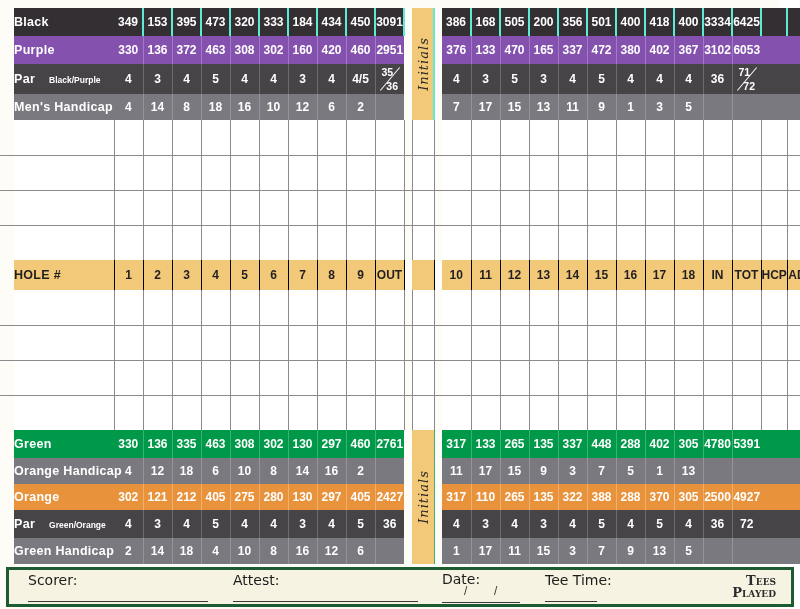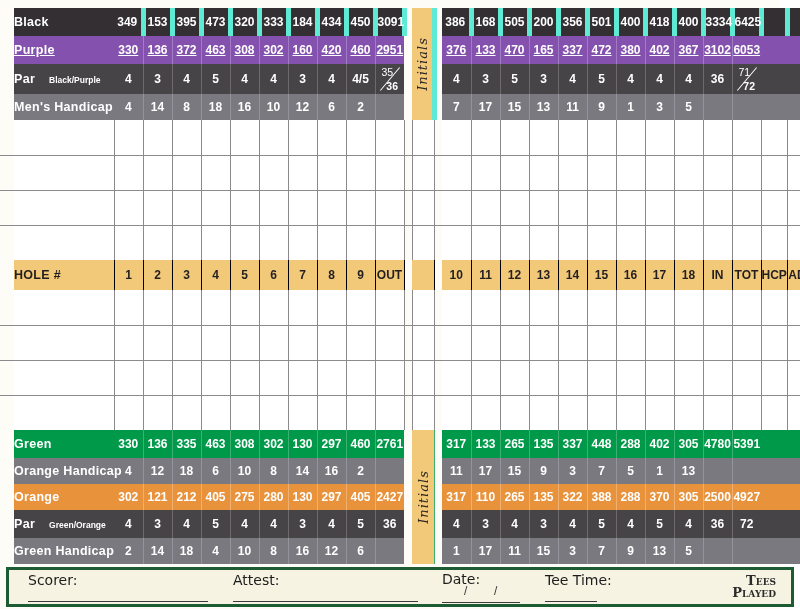--- a/index.html
+++ b/index.html
@@ -20,23 +20,23 @@
     padding-left:10px;letter-spacing:.3px;white-space:nowrap;
   }
   .lbl .sub{font-size:8.5px;font-weight:bold;padding-left:14px;letter-spacing:0;}
   .num{
     color:#ffffff;font-weight:bold;font-size:12px;text-align:center;
     font-family:"Liberation Sans", sans-serif;
   }
 
   
   .r-black{background:#332f33;}
-  .r-black td{border-right:5px solid #5eead4;}
+  .r-black td{border-right:2px solid #5eead4;}
   .r-purple{background:#8452ae;}
-  .r-purple td{border-right:1px solid #a07cc4;text-decoration:underline;}
+  .r-purple td{border-right:1px solid #a07cc4;}
   .r-par{background:#474448;}
   .r-par td{border-right:1px solid #6e6a6c;}
   .r-hcap{background:#7b7980;}
   .r-hcap td{border-right:1px solid #94929a;}
   .r-green{background:#009949;}
   .r-green td{border-right:1px solid #3bb173;}
   .r-orange{background:#e8923c;}
   .r-orange td{border-right:1px solid #f0b070;}
   .r-tan{background:#f2c879;}
   .r-tan td{border-right:1px solid #000;}
@@ -52,21 +52,21 @@
   .init-txt{
     position:absolute;top:50%;left:50%;
     transform:translate(-50%,-50%) rotate(-90deg);
     font-family:"DejaVu Serif", serif;font-style:italic;
     font-size:13px;color:#2b2622;white-space:nowrap;letter-spacing:1px;
   }
   .init-blank{background:#ffffff;border-right:1px solid #8c8a8c;border-left:1px solid #8c8a8c;}
 
   
   .frac{position:relative;height:100%;}
-  .frac .t{position:absolute;left:6px;top:2px;font-size:10.5px;color:#fff;font-weight:normal;}
+  .frac .t{position:absolute;left:6px;top:2px;font-size:10.5px;color:#fff;font-weight:bold;}
   .frac .b{position:absolute;right:6px;bottom:2px;font-size:10.5px;color:#fff;font-weight:bold;}
   .frac .s{position:absolute;left:50%;top:50%;width:30px;height:1px;background:#fff;
            transform:translate(-50%,-50%) rotate(-50deg);}
 
   
   #footer{
     position:absolute;left:6px;bottom:2px;width:788px;height:40px;
     background:#f7f3e3;border:3px solid #1d5c33;box-sizing:border-box;
     display:flex;align-items:center;
   }

